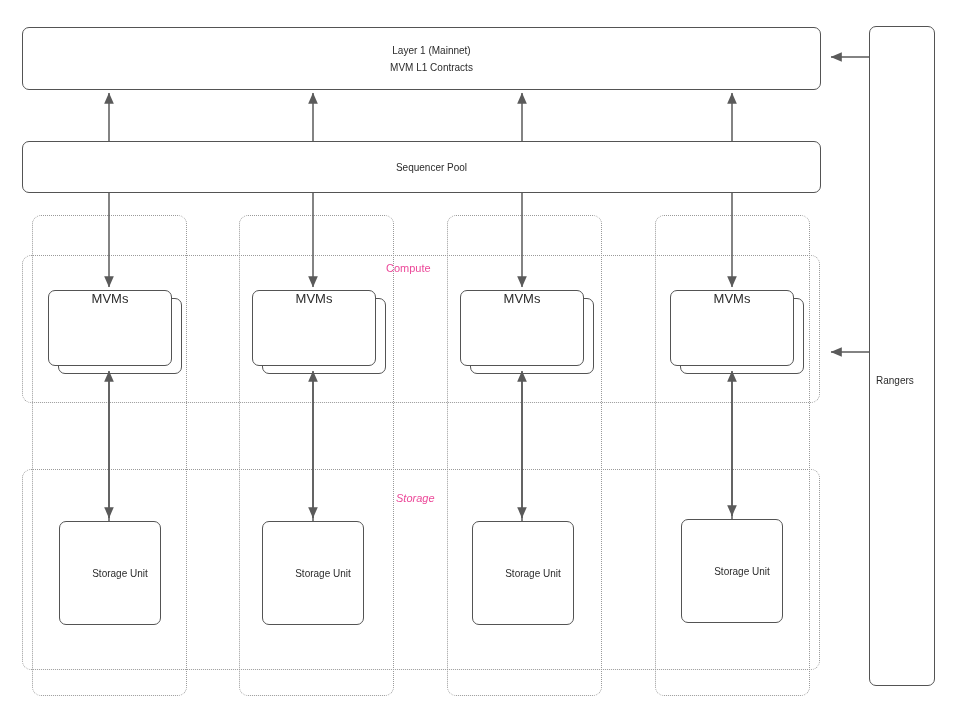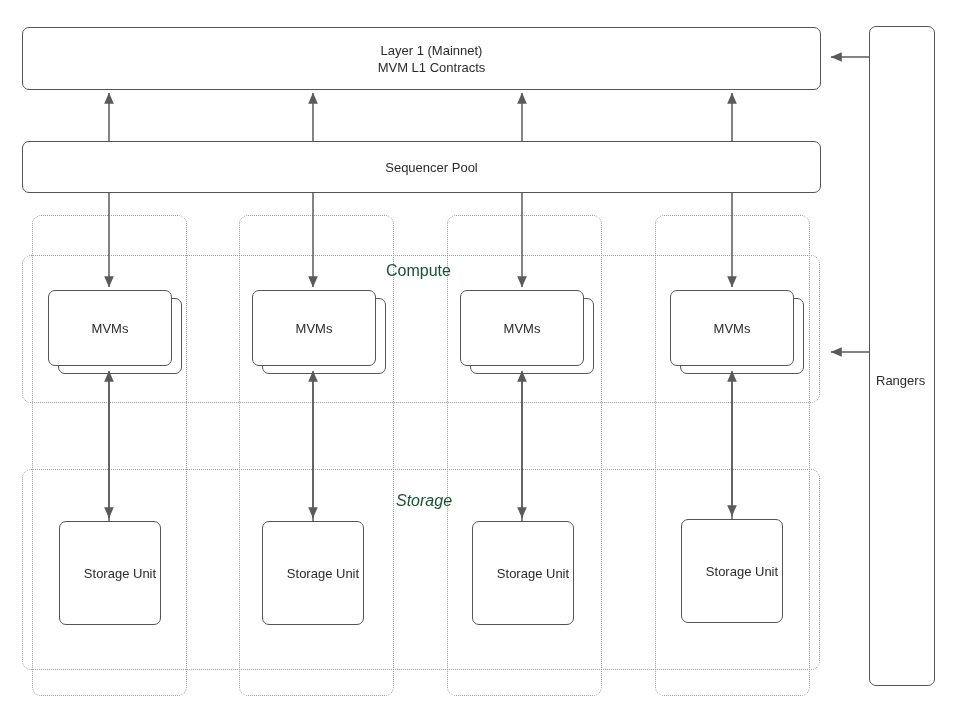--- a/index.html
+++ b/index.html
@@ -19,60 +19,60 @@
     position: absolute;
     box-sizing: border-box;
     background: #ffffff;
     border: 1.6px solid #545454;
     border-radius: 7px;
     display: flex;
     align-items: center;
     justify-content: center;
     text-align: center;
     color: #2b2b2b;
-    font-size: 13px;
+    font-size: 10px;
     line-height: 17px;
     padding-left: 20px;
   }
   .band {
     position: absolute;
     box-sizing: border-box;
     border: 1.7px dotted #9a9a9a;
     border-radius: 9px;
     background: transparent;
   }
   .column-box {
     position: absolute;
     box-sizing: border-box;
     border: 1.7px dotted #9a9a9a;
     border-radius: 9px;
     background: transparent;
   }
   .band-label {
     position: absolute;
-    font-size: 16px;
-    color: #14532d;
+    font-size: 11px;
+    color: #ec4899;
     white-space: nowrap;
     background: transparent;
   }
   .stack-back {
     position: absolute;
     box-sizing: border-box;
     background: #ffffff;
     border: 1.6px solid #545454;
     border-radius: 7px;
   }
   .stack-front {
     position: absolute;
     box-sizing: border-box;
     background: #ffffff;
     border: 1.6px solid #545454;
     border-radius: 7px;
     display: flex;
-    align-items: center;
+    align-items: flex-start;
     justify-content: center;
     font-size: 13px;
     color: #2b2b2b;
   }
   svg.edges {
     position: absolute;
     left: 0;
     top: 0;
     width: 960px;
     height: 720px;

